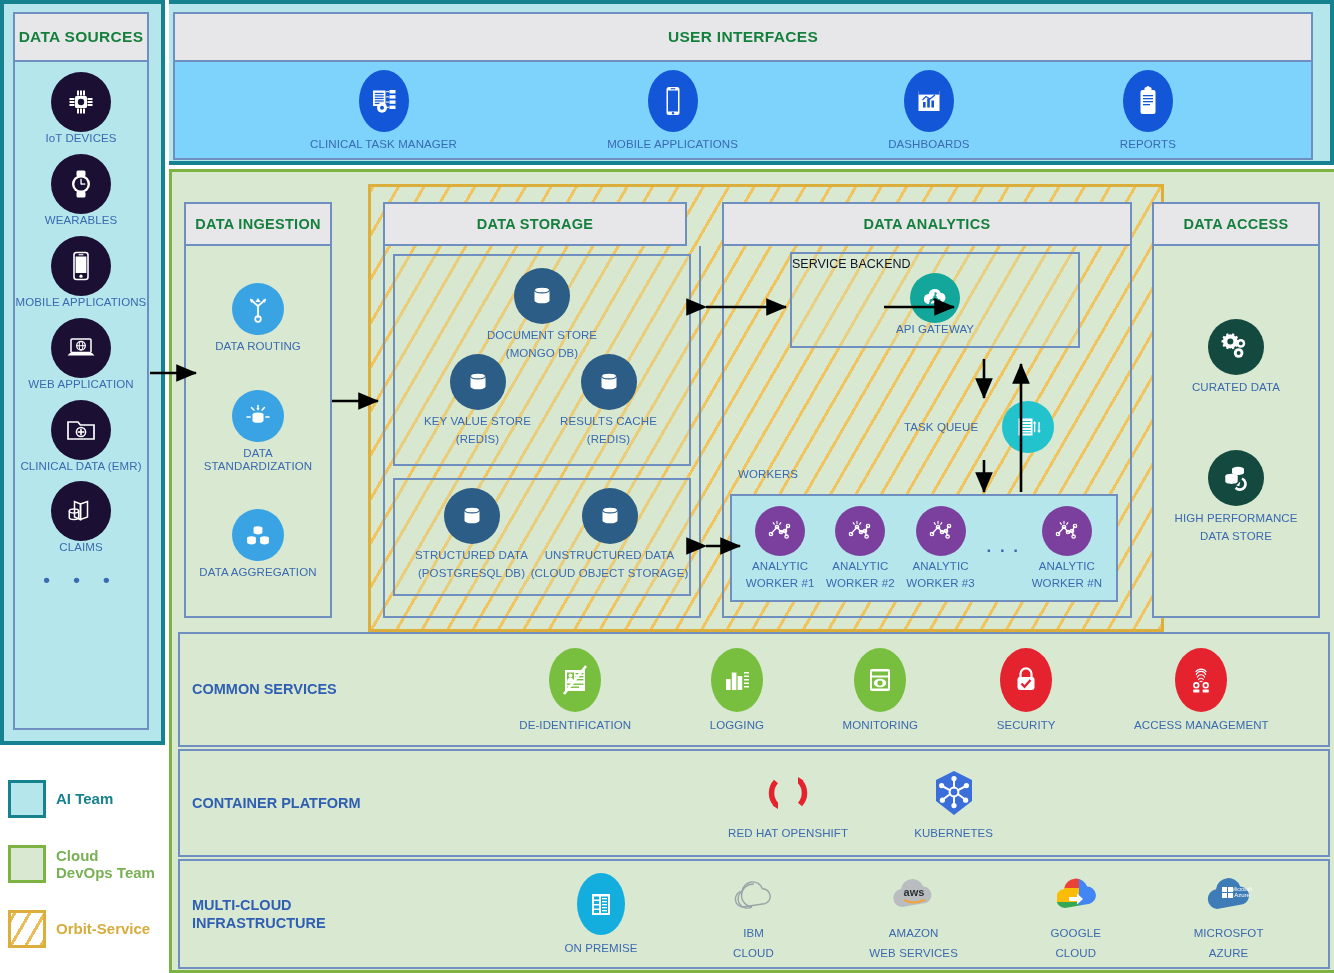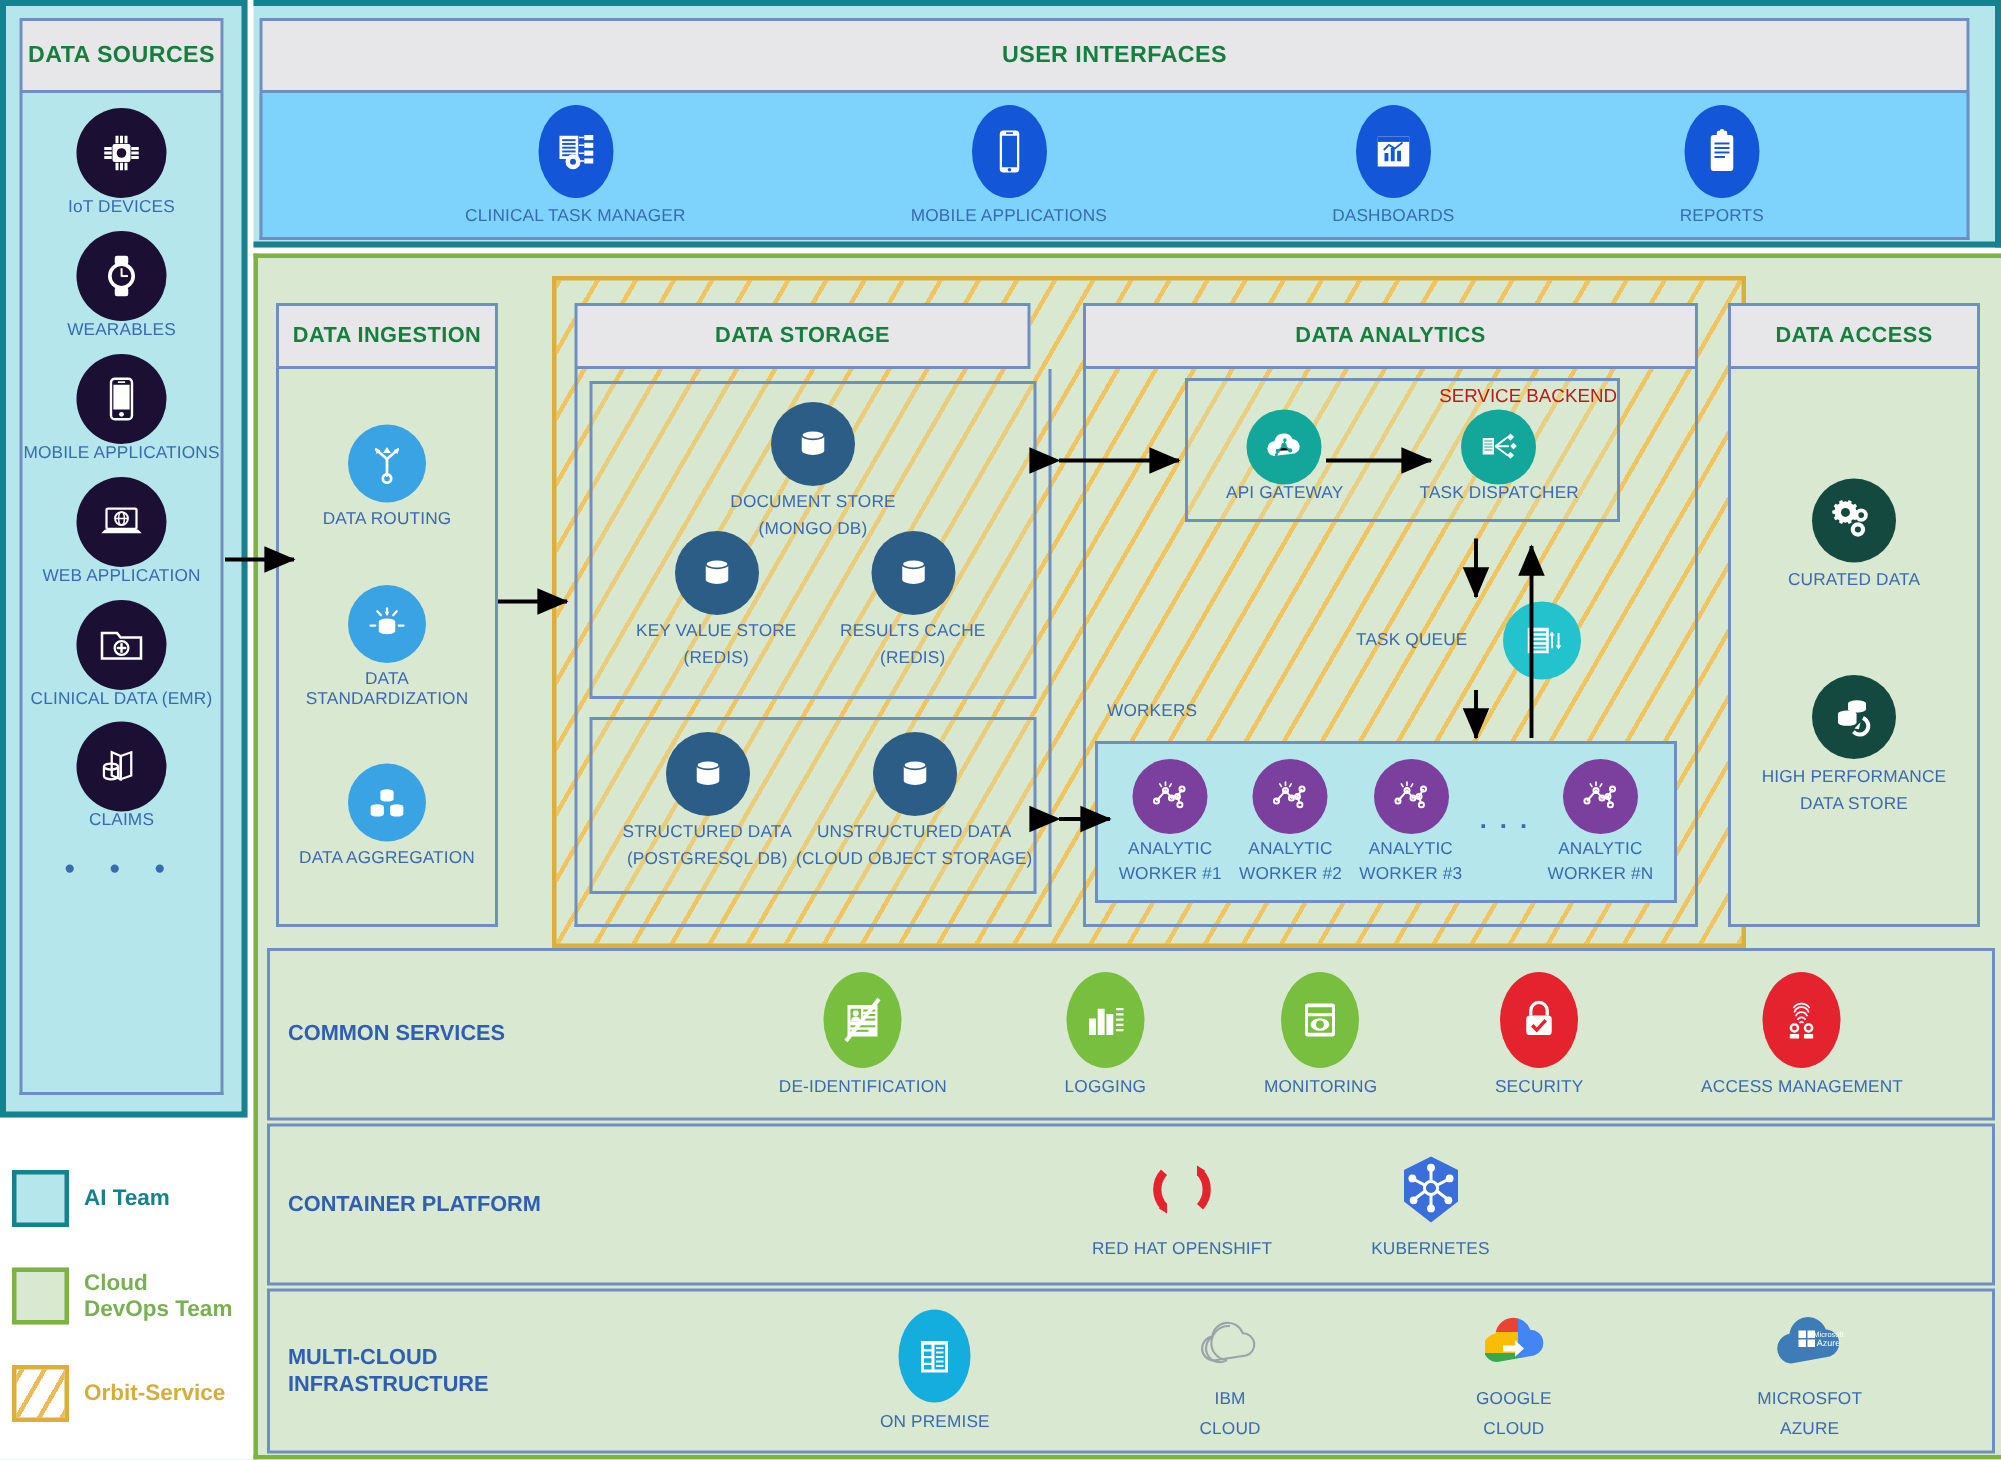--- a/index.html
+++ b/index.html
@@ -101,21 +101,21 @@
   #sto-top { height:212px; position:relative; }
   #sto-bot { height:118px; position:relative; margin-top:12px; }
   .db-circ { width:56px; height:56px; background:#2c5d86; }
   #sto-body .lbl { margin-top:5px; }
 
   
   #ana-title { position:absolute; left:538px; top:24px; width:410px; height:44px; font-size:14.5px; }
   #ana-body  { position:absolute; left:538px; top:68px; width:410px; height:372px; padding:6px; }
   #svc-backend { position:absolute; left:66px; top:6px; width:290px; height:96px;
                  border:2px solid #6e8fc0; background:rgba(217,232,208,.3); }
-  #svc-backend .hdr { text-align:right; color:#b91c1c; font-size:12.5px; margin-top:3px; }
+  #svc-backend .hdr { text-align:left; color:#0f172a; font-size:12.5px; margin-top:3px; }
   .teal-circ { width:50px; height:50px; background:#12a79a; }
   #workers-box { position:absolute; left:6px; top:248px; width:388px; height:108px;
                  border:2px solid #6e8fc0; background:#b5e6ec; display:flex;
                  align-items:center; justify-content:space-around; padding:0 8px; }
   .purple-circ { width:50px; height:50px; background:#7b3f9d; }
   #workers-box .lbl { margin-top:4px; }
   .cyan-circ { width:52px; height:52px; background:#22c3cd; }
 
   
   #acc-title { position:absolute; left:968px; top:24px; width:168px; height:44px; font-size:14.5px; }
@@ -505,41 +505,20 @@
                     <circle cx="11.9" cy="18.6" r="1.4"></circle>
                   <circle cx="20.1" cy="18.3" r="1.4"></circle>
                     <circle cx="16.6" cy="11.4" r="1.2"></circle>
                   <circle cx="10.9" cy="21.2" r="1"></circle>
                 </g>
               </svg>
             </div>
             <div class="lbl">API GATEWAY</div>
           </div>
 
-          <div class="node">
-            <div class="circ teal-circ">
-              <svg width="32" height="32" viewBox="0 0 32 32">
-                <rect x="5.5" y="10" width="7.5" height="11" fill="#fff"></rect>
-                <g stroke="#12a79a" stroke-width=".8">
-                  <path d="M6.5 12 h5.5 M6.5 14 h5.5 M6.5 16 h5.5 M6.5 18 h5.5"></path>
-                </g>
-                <g stroke="#fff" stroke-width="1.3" fill="none">
-                  <path d="M14 15.5 L22 9.5"></path>
-                    <path d="M14 15.5 L23 15.5"></path>
-                    <path d="M14 15.5 L22 21.5"></path>
-                </g>
-                <g fill="#fff">
-                  <path d="M24 7 l2.4 2.4 -2.4 2.4 -2.4-2.4 Z"></path>
-                  <path d="M26 13.2 l2.2 2.2 -2.2 2.2 -2.2-2.2 Z"></path>
-                  <path d="M24 19.2 l2.3 2.3 -2.3 2.3 -2.3-2.3 Z"></path>
-                </g>
-              </svg>
-            </div>
-            <div class="lbl">TASK DISPATCHER</div>
-          </div>
         </div>
       </div>
 
       <div style="position:absolute; left:180px; top:155px; display:flex; align-items:center; gap:24px;">
         <div class="lbl" style="margin:0; white-space:nowrap;">TASK QUEUE</div>
         <div class="circ cyan-circ">
           <svg width="32" height="32" viewBox="0 0 32 32">
             <rect x="6.5" y="7.5" width="14" height="17" fill="#fff"></rect>
             <g stroke="#22c3cd" stroke-width="1.2">
               <path d="M8.2 10.5 h10.6 M8.2 13.5 h10.6 M8.2 16.5 h10.6 M8.2 19.5 h10.6 M8.2 22 h10.6"></path>
@@ -871,20 +850,32 @@
               <path d="M16 36 a8 8 0 0 1 -.8-15.9 a10.5 10.5 0 0 1 20.3-2.3 a7.6 7.6 0 0 1 2.2 14.9 Z"></path>
               <path d="M15.5 20 a9 9 0 0 0 9.5 15.8"></path>
               <path d="M27 13 a11 11 0 0 0 -2 22.8"></path>
             </g>
           </svg>
         </div>
         <div class="lbl">IBM</div>
         <div class="lbl">CLOUD</div>
       </div>
 
+      <div class="node">
+        <div class="ellip" style="width:58px;height:52px;">
+          <svg width="58" height="46" viewBox="0 0 58 46">
+            <path d="M17 36 a9 9 0 0 1 -1-17.9 a11.5 11.5 0 0 1 22.2-2.5 a8.4 8.4 0 0 1 2.4 16.4 Z" fill="#b9bdc0"></path>
+            <text x="29" y="25" font-family="'Liberation Sans',sans-serif" font-size="11" font-weight="bold" fill="#2b3134" text-anchor="middle">aws</text>
+            <path d="M19 29 q10 5 20 0" stroke="#f2a33c" stroke-width="2" fill="none"></path>
+            <path d="M38.5 28.2 l2.6 .4 -1.8 2Z" fill="#f2a33c"></path>
+          </svg>
+        </div>
+        <div class="lbl">AMAZON</div>
+        <div class="lbl">WEB SERVICES</div>
+      </div>
 
       <div class="node">
         <div class="ellip" style="width:58px;height:52px;">
           <svg width="58" height="48" viewBox="0 0 58 48">
             <defs>
                 <clipPath id="gclip">
               <path d="M18 38 a9.5 9.5 0 0 1 -1-18.9 a12 12 0 0 1 23.2-2.6 a8.8 8.8 0 0 1 2.5 17.2 Z"></path>
             </clipPath>
               </defs>
             <g clip-path="url(#gclip)">

